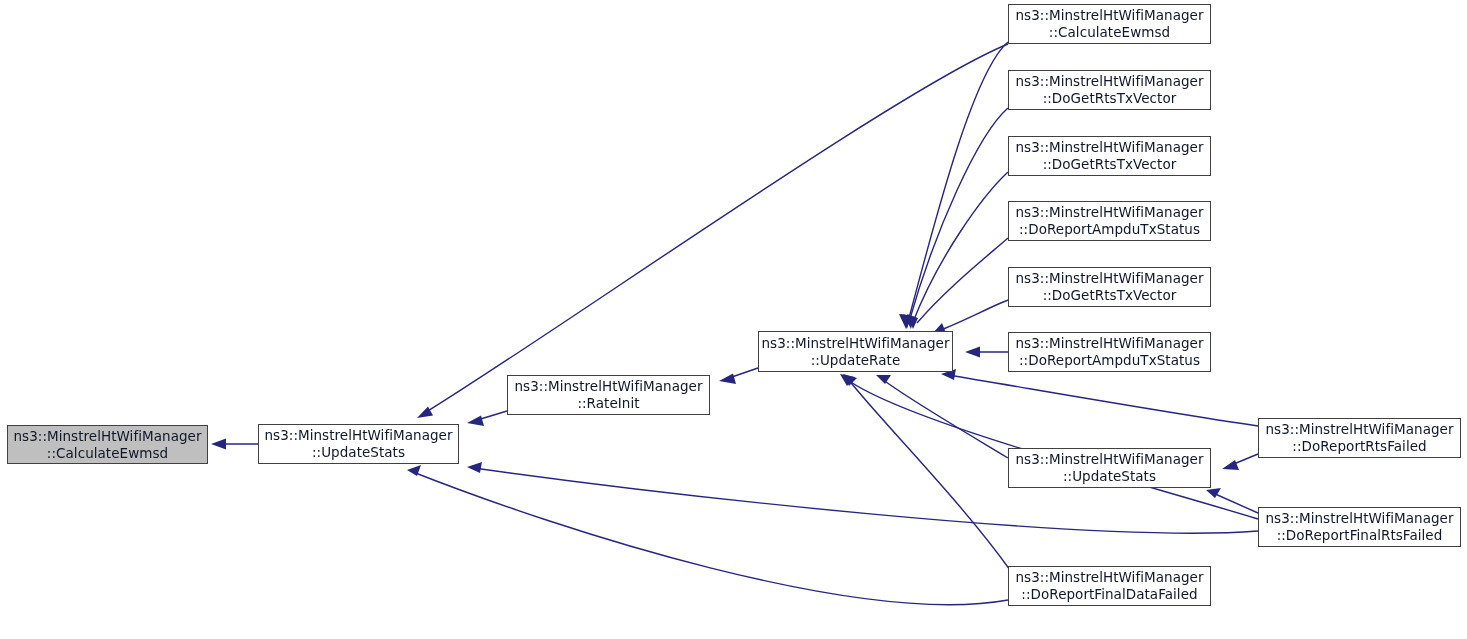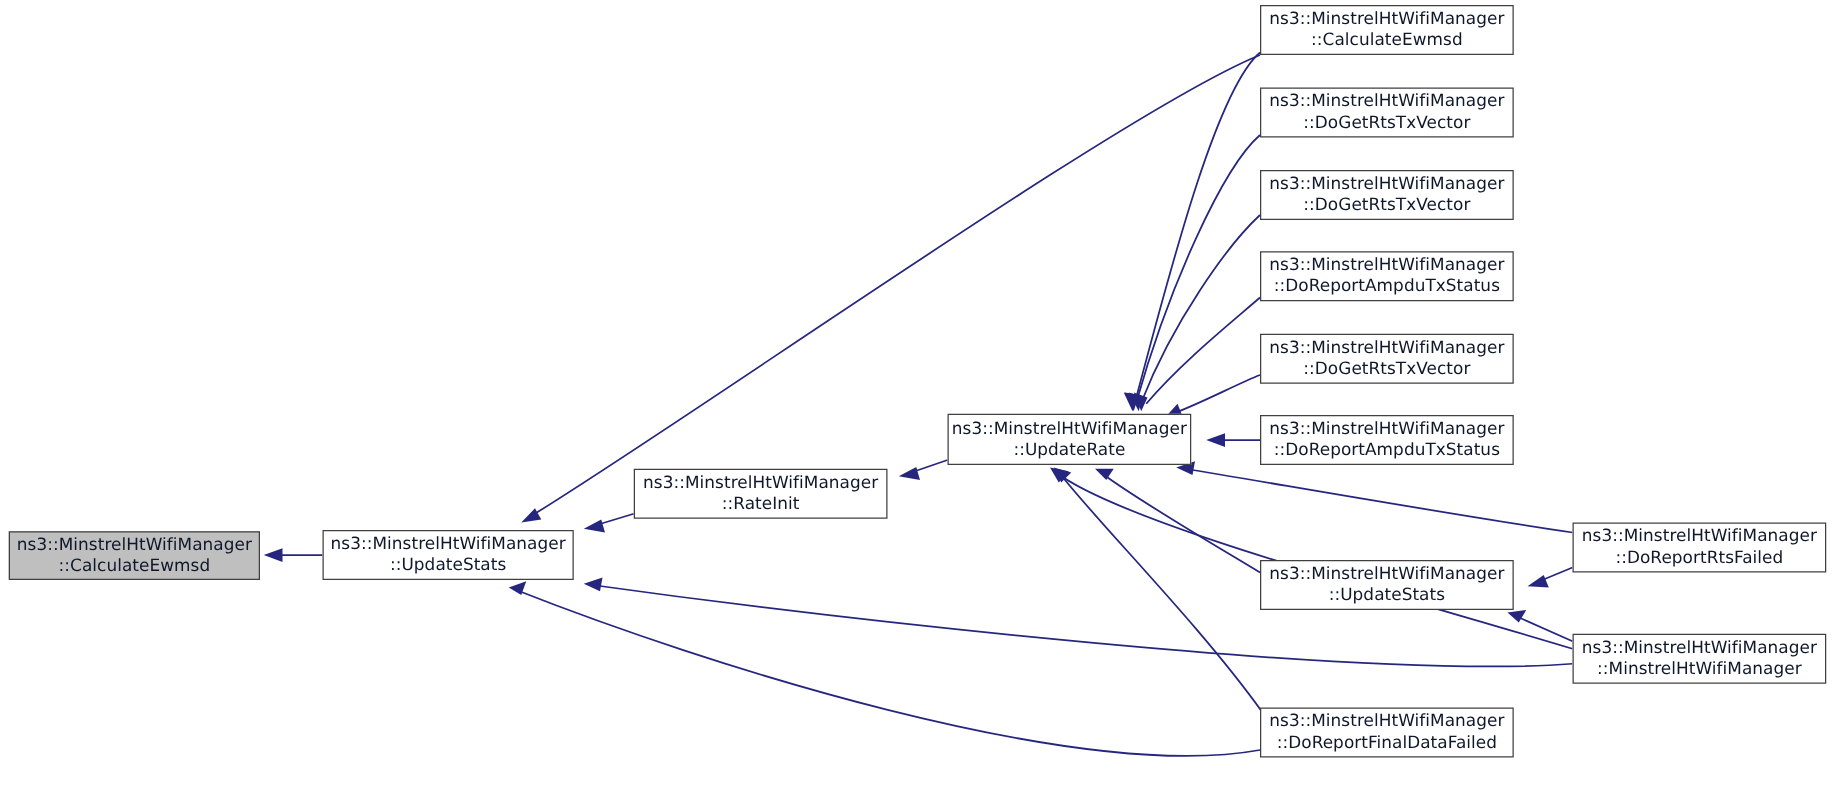--- a/index.html
+++ b/index.html
@@ -183,20 +183,20 @@
       <div class="node" style="left: 1258px; top: 418px; width: 203px; height: 40px;">
         <span class="node-line">ns3::MinstrelHtWifiManager</span>
         <span class="node-line">::DoReportRtsFailed</span>
       </div>
       <div class="node" style="left: 1008px; top: 448px; width: 203px; height: 40px;">
         <span class="node-line">ns3::MinstrelHtWifiManager</span>
         <span class="node-line">::UpdateStats</span>
       </div>
       <div class="node" style="left: 1258px; top: 507px; width: 203px; height: 40px;">
         <span class="node-line">ns3::MinstrelHtWifiManager</span>
-        <span class="node-line">::MinstrelHtWifiManager</span>
+        <span class="node-line">::DoReportFinalRtsFailed</span>
       </div>
       <div class="node" style="left: 1008px; top: 566px; width: 203px; height: 40px;">
         <span class="node-line">ns3::MinstrelHtWifiManager</span>
         <span class="node-line">::DoReportFinalDataFailed</span>
       </div>
     </div>
 </div>
 
 </body></html>

